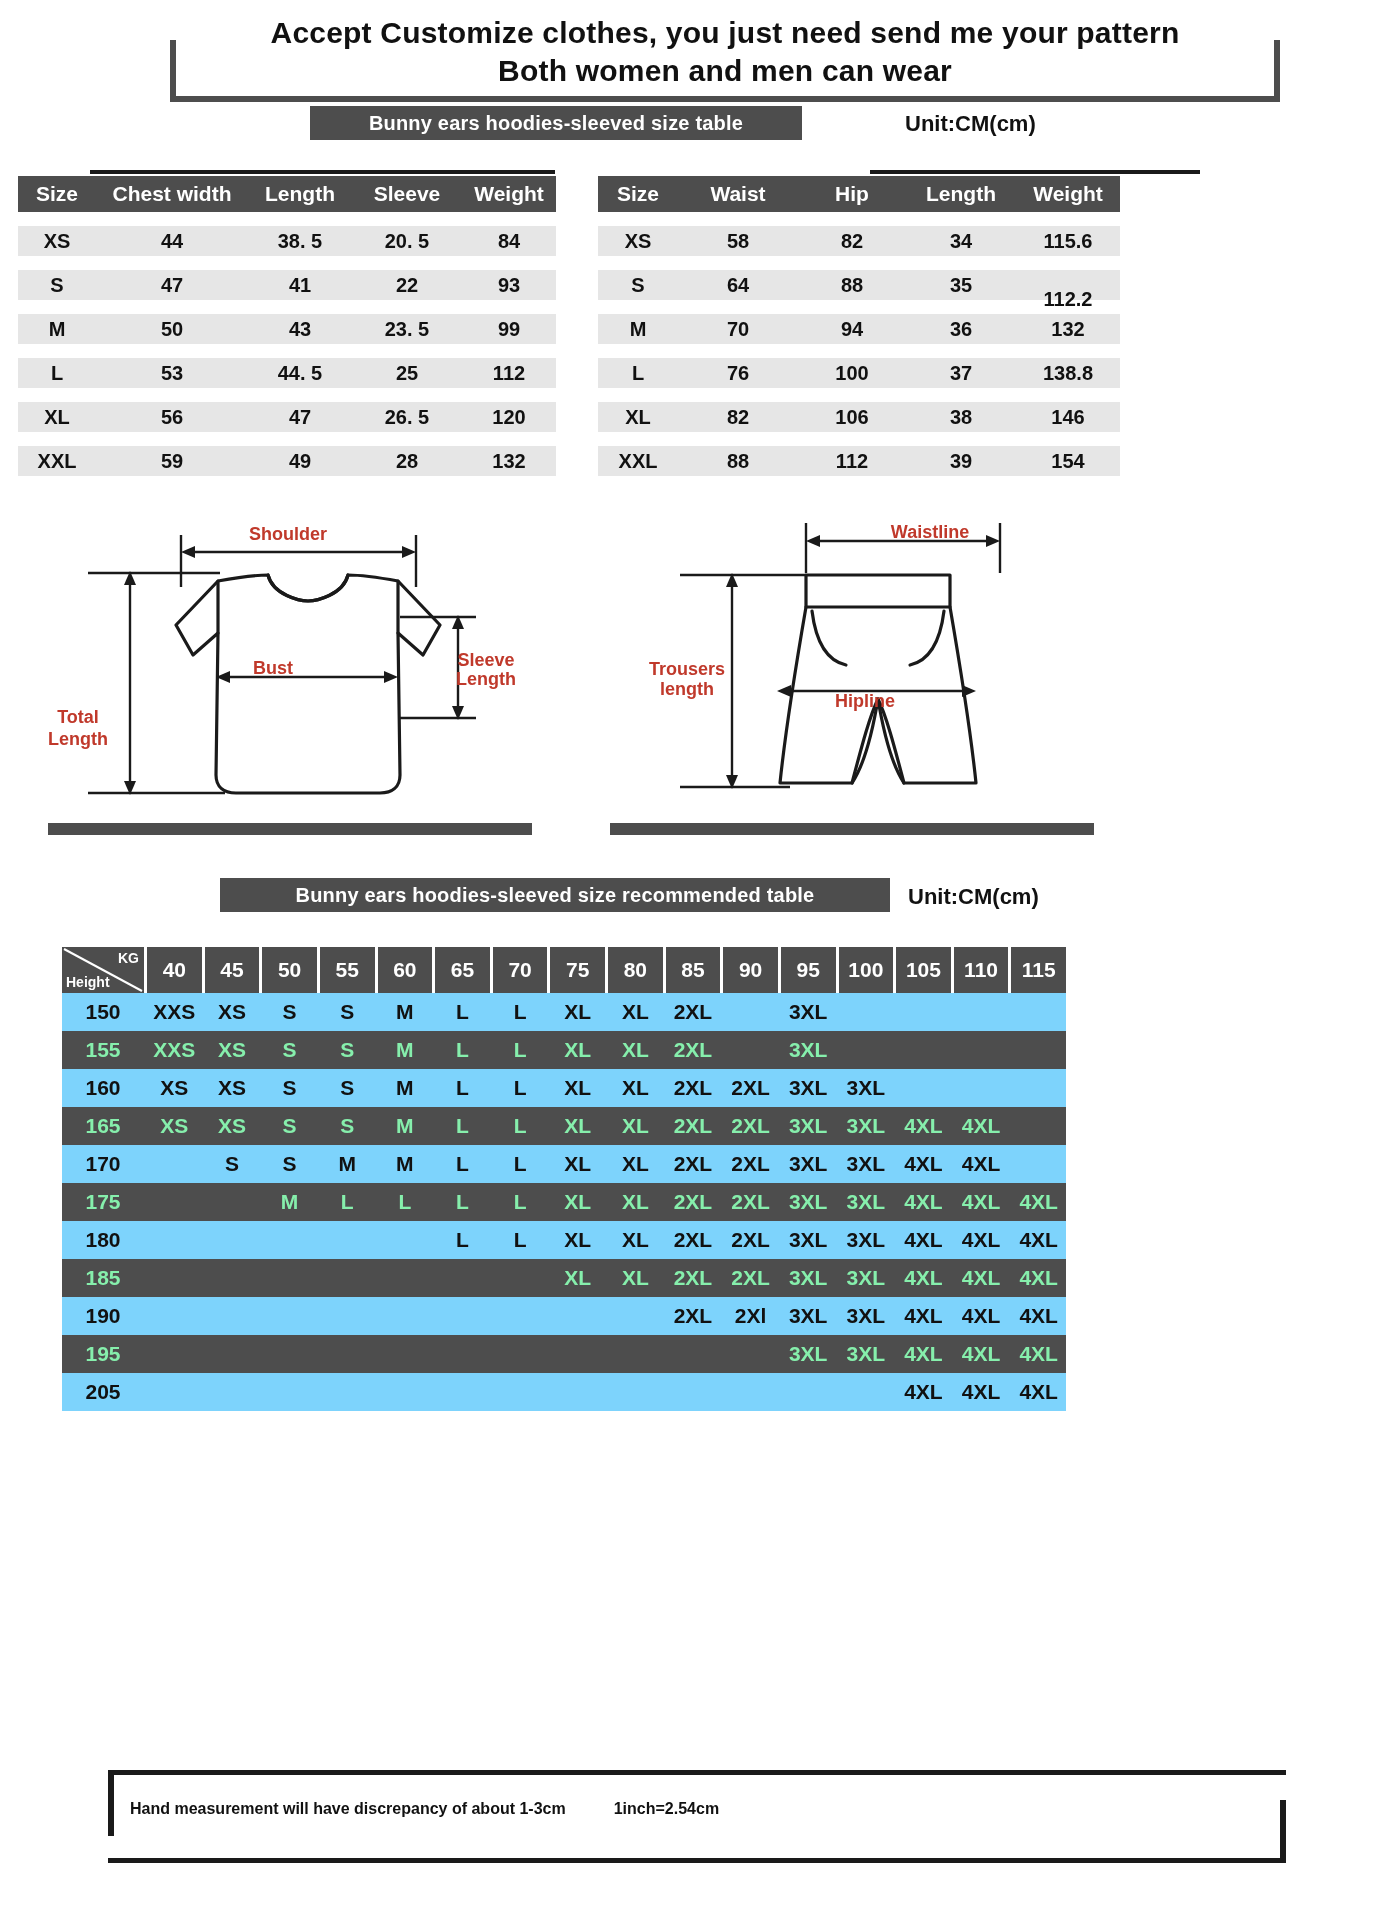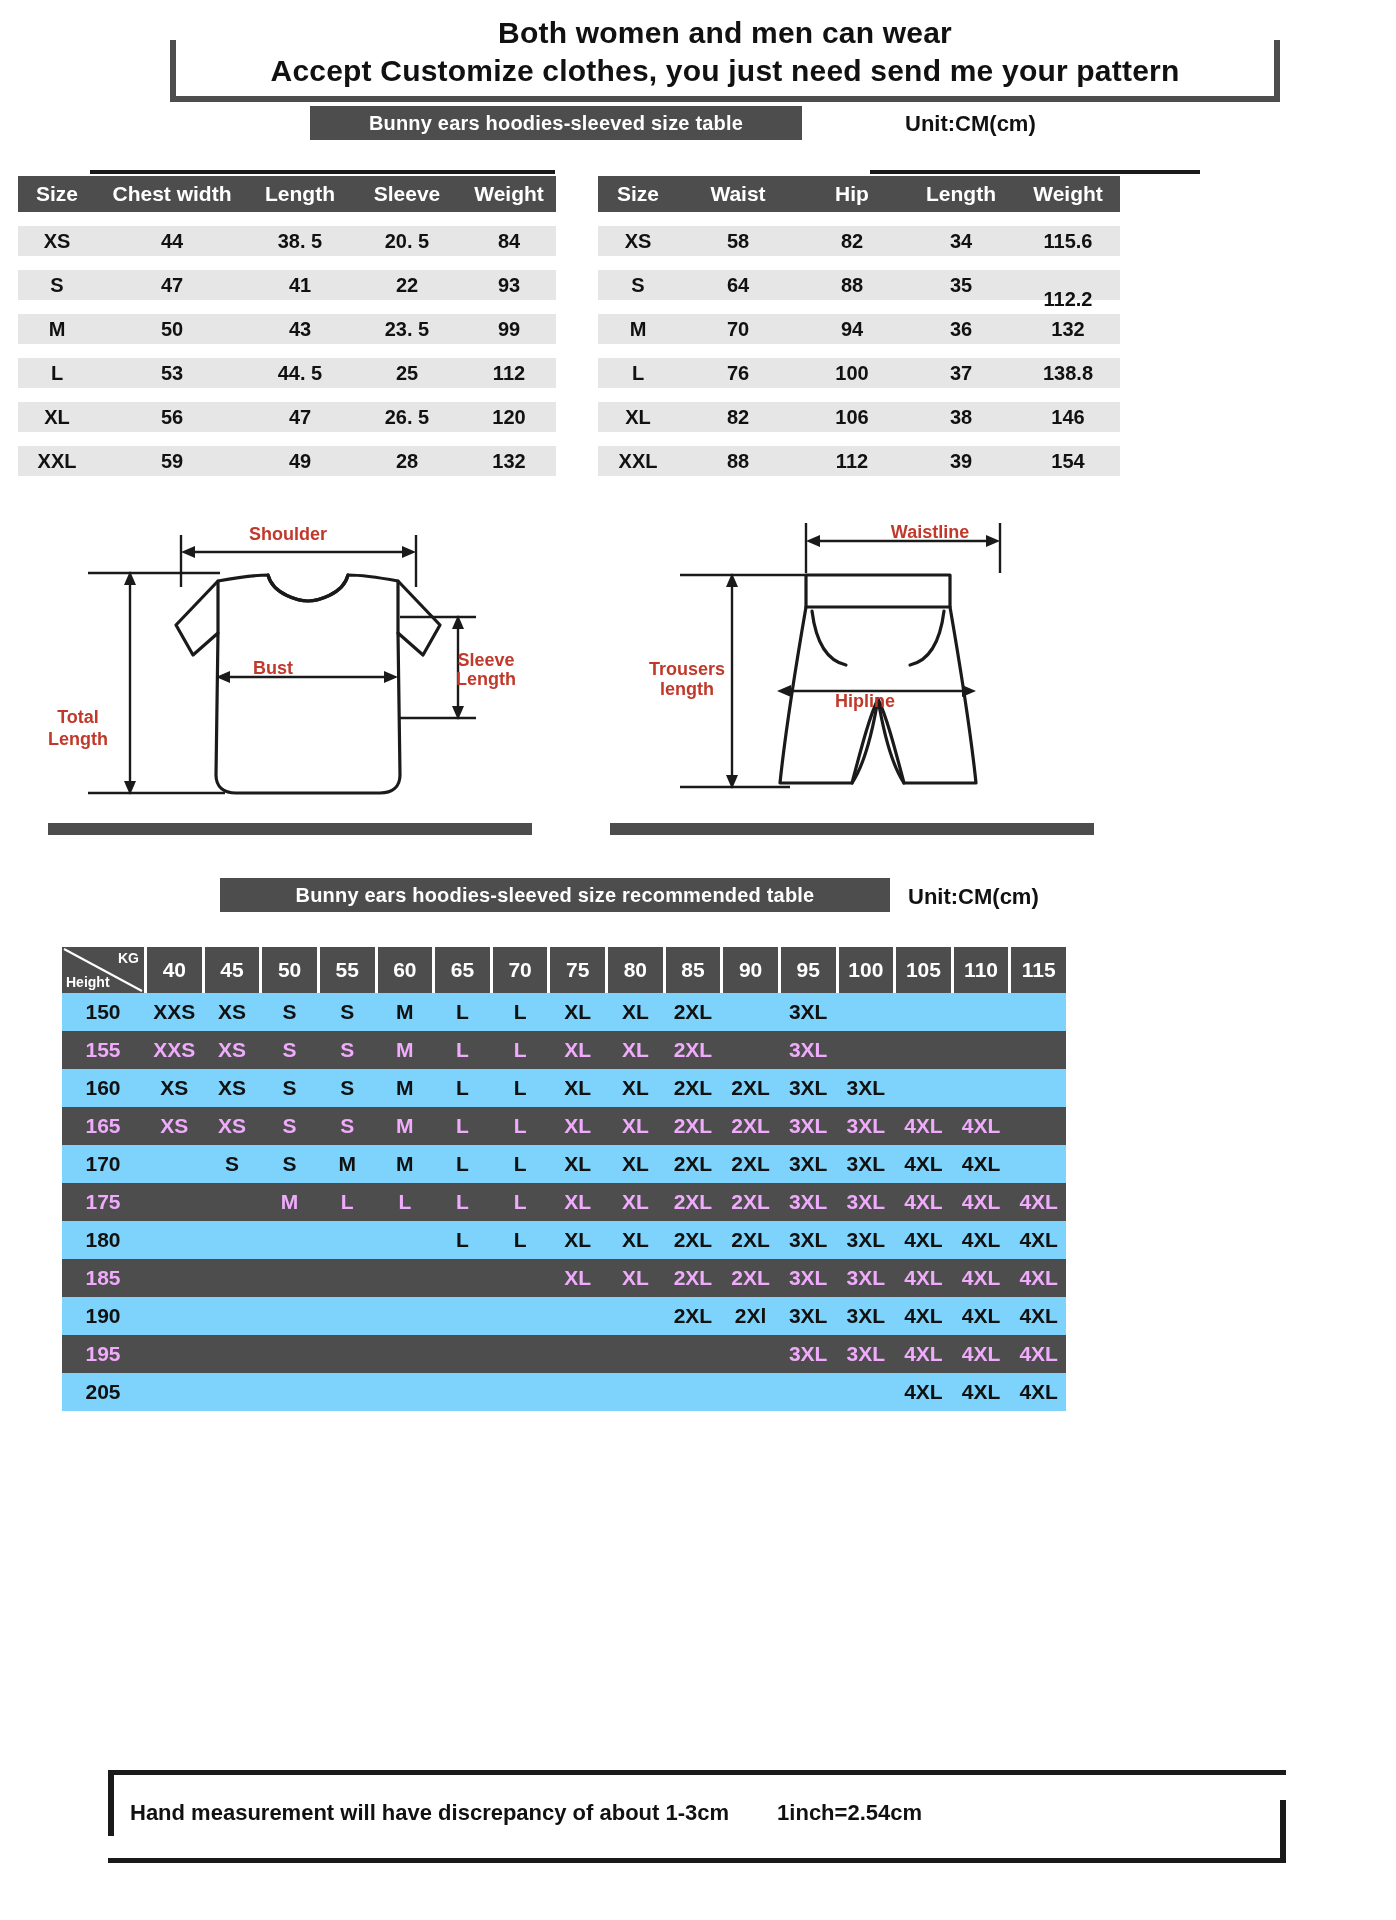--- a/index.html
+++ b/index.html
@@ -41,43 +41,43 @@
   .rec{position:absolute;left:62px;top:947px;width:1004px;}
   .rec-head{display:flex;height:46px;}
   .rec-head .corner{width:82px;background:#4d4d4d;position:relative;}
   .rec-head .corner .kg{position:absolute;right:5px;top:3px;color:#fff;font-weight:bold;font-size:14px;}
   .rec-head .corner .ht{position:absolute;left:4px;bottom:3px;color:#fff;font-weight:bold;font-size:14px;}
   .rec-head .corner .slash{position:absolute;left:0;top:0;width:100%;height:100%;}
   .rec-head .hc{flex:1;background:#4d4d4d;color:#fff;font-weight:bold;font-size:21px;
      display:flex;align-items:center;justify-content:center;margin-left:3px;}
   .rec-row{display:flex;height:38px;align-items:center;}
   .rec-row.light{background:#7dd3fc;color:#111;}
-  .rec-row.dark{background:#4d4d4d;color:#f0abfc;}
+  .rec-row.dark{background:#4d4d4d;color:#86efac;}
   .rec-row .rh{width:82px;text-align:center;font-weight:bold;font-size:21px;}
   .rec-row .rc{flex:1;text-align:center;font-weight:bold;font-size:21px;margin-left:3px;}
 
   
   .note-frame-l{position:absolute;left:108px;top:1770px;width:6px;height:66px;background:#1a1a1a;}
   .note-frame-t{position:absolute;left:108px;top:1770px;width:1178px;height:5px;background:#1a1a1a;}
   .note-frame-b{position:absolute;left:108px;top:1858px;width:1178px;height:5px;background:#1a1a1a;}
   .note-frame-r{position:absolute;left:1280px;top:1800px;width:6px;height:62px;background:#1a1a1a;}
-  .note{position:absolute;left:130px;top:1800px;width:1140px;font-weight:bold;font-size:22px;
+  .note{position:absolute;left:130px;top:1800px;width:1140px;font-weight:bold;font-size:16px;
         display:flex;align-items:center;gap:48px;}
 </style>
 </head>
 <body>
 
 <div class="page">
 
   <div class="banner-frame-l"></div>
   <div class="banner-frame-r"></div>
   <div class="banner-frame-b"></div>
   <div class="banner">
+    <div class="banner-lines">Accept Customize clothes, you just need send me your pattern</div>
     <div class="banner-lines">Both women and men can wear</div>
-    <div class="banner-lines">Accept Customize clothes, you just need send me your pattern</div>
   </div>
 
   <div class="title-pill" style="left:310px;top:106px;width:492px;height:34px;">Bunny ears hoodies-sleeved size  table</div>
   <div class="unit" style="left:905px;top:111px;">Unit:CM(cm)</div>
 
   <div class="rule-top" style="left:90px;top:170px;width:465px;"></div>
   <div class="rule-top" style="left:870px;top:170px;width:330px;"></div>
 
   <div class="mtable" id="tbl-left" style="left:18px;top:176px;width:538px;">
     <div class="mhead">

